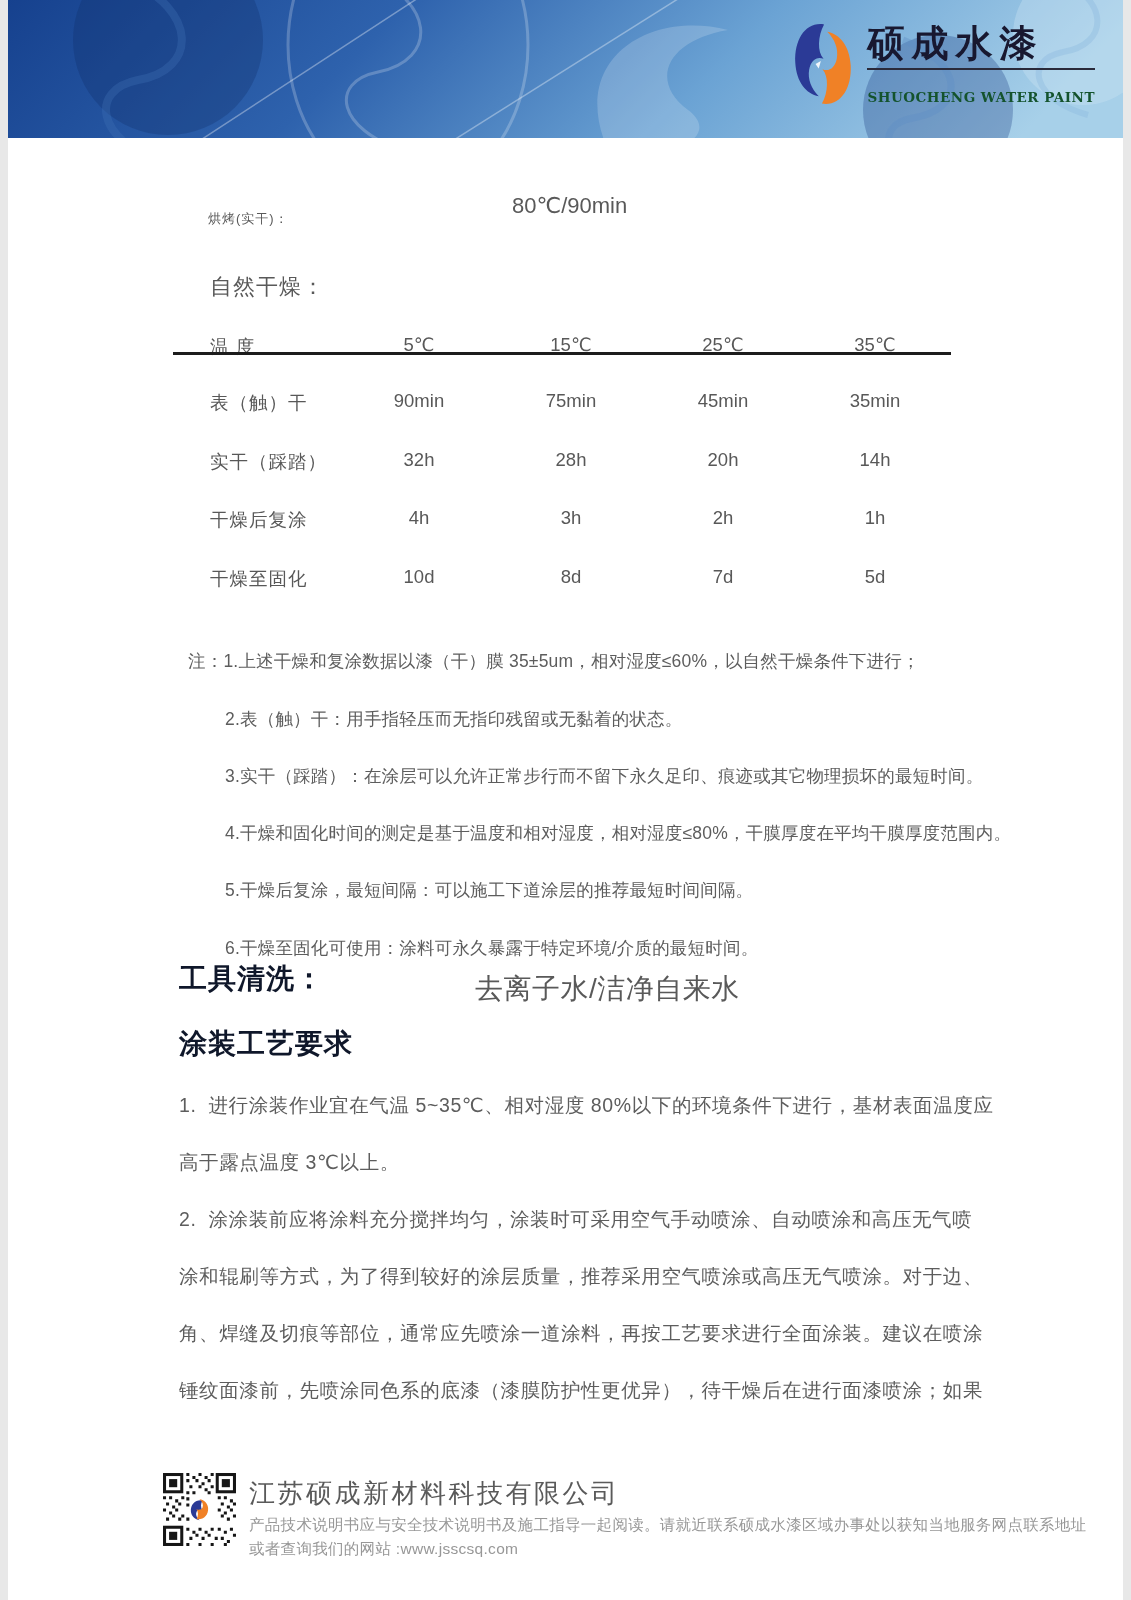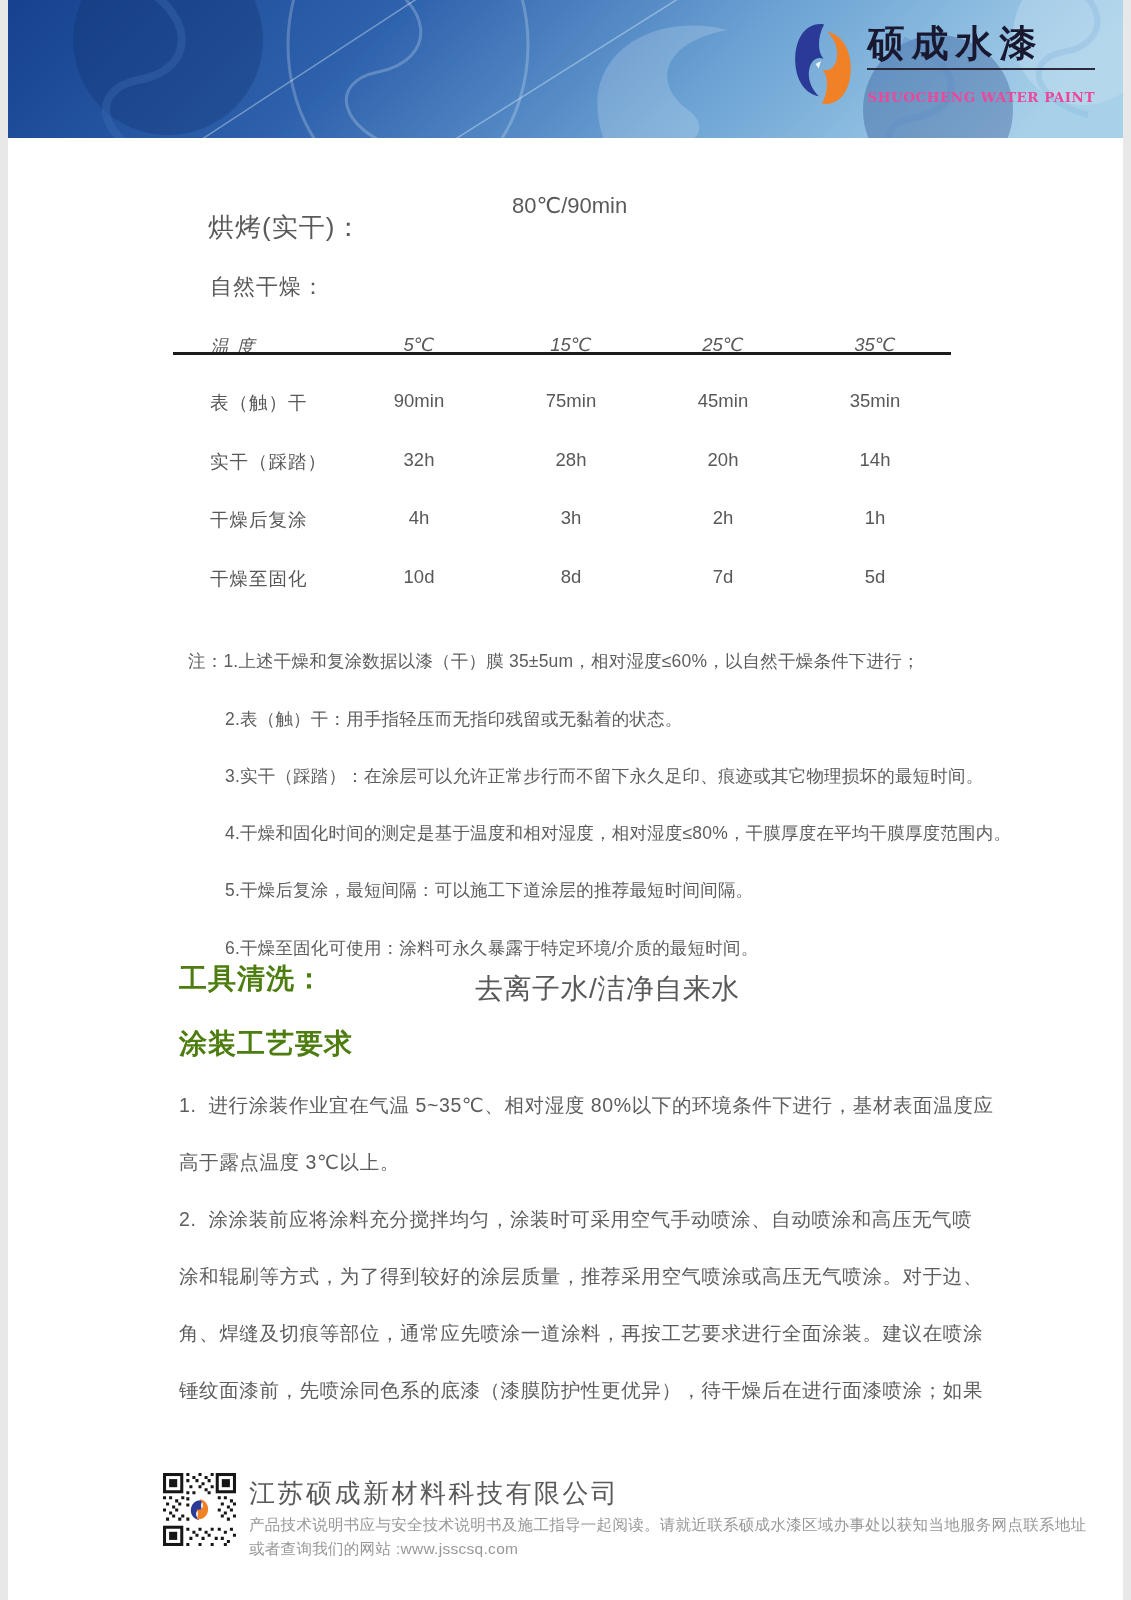--- a/index.html
+++ b/index.html
@@ -16,45 +16,45 @@
   .banner svg{display:block;}
   .logo{right:44px;top:20px;display:flex;align-items:center;gap:12px;}
   .logo-mark{width:64px;height:88px;}
   .logo-cn{
     font-family:"DejaVu Serif","Liberation Serif",serif;font-weight:bold;
     font-size:37px;color:#181830;letter-spacing:7px;line-height:1.1;white-space:nowrap;
     border-bottom:2px solid #2a2a3a;padding-bottom:4px;
   }
   .logo-en{
     font-family:"DejaVu Serif","Liberation Serif",serif;font-weight:bold;
-    font-size:13.5px;color:#ec4899;letter-spacing:0.5px;margin-top:19px;white-space:nowrap;
+    font-size:13.5px;color:#14532d;letter-spacing:0.5px;margin-top:19px;white-space:nowrap;
   }
 
   
-  .bake-label{left:200px;top:210px;font-size:26px;letter-spacing:1px;}
+  .bake-label{left:200px;top:210px;font-size:13px;letter-spacing:1px;}
   .bake-value{left:504px;top:193px;font-size:22px;}
   .natural-label{left:202px;top:272px;font-size:22px;letter-spacing:1px;}
 
   .trow{left:165px;width:778px;display:grid;grid-template-columns:170px repeat(4,152px);
         font-size:18.5px;color:#585858;}
   .trow .lbl{padding-left:37px;letter-spacing:1px;white-space:nowrap;}
   .trow .val{text-align:center;}
-  .thead{top:334px;font-style:italic;}
+  .thead{top:334px;}
   .hline{left:165px;top:352px;width:778px;height:2.5px;background:#1c1c1c;}
   .r1{top:390px;} .r2{top:449px;} .r3{top:507px;} .r4{top:566px;}
 
   
   .note{font-size:17.5px;color:#5d5d5d;white-space:nowrap;letter-spacing:0.2px;margin-top:20px;}
   .note-first{left:180px;top:629px;}
   .n2{left:217px;top:687px;} .n3{left:217px;top:744px;}
   .n4{left:217px;top:801px;} .n5{left:217px;top:858px;}
   .n6{left:217px;top:916px;}
 
   
-  .blue-heading{font-size:28px;font-weight:bold;color:#4d7c0f;letter-spacing:1px;white-space:nowrap;}
+  .blue-heading{font-size:28px;font-weight:bold;color:#0f172a;letter-spacing:1px;white-space:nowrap;}
   .tools-label{left:171px;top:960px;}
   .tools-value{left:455px;top:970px;font-size:28px;letter-spacing:0.5px;margin-left:12px;}
   .process-title{left:171px;top:1025px;}
   .pline{left:171px;font-size:19.5px;color:#5d5d5d;white-space:pre;letter-spacing:0.6px;}
   .p1{top:1092px;} .p2{top:1149px;} .p3{top:1206px;}
   .p4{top:1263px;} .p5{top:1320px;} .p6{top:1377px;}
 
   
   .qr{left:154px;top:1472px;width:75px;height:75px;}
   .footer-company{left:241px;top:1476px;font-size:26px;color:#5a5a5a;letter-spacing:2.5px;white-space:nowrap;}

